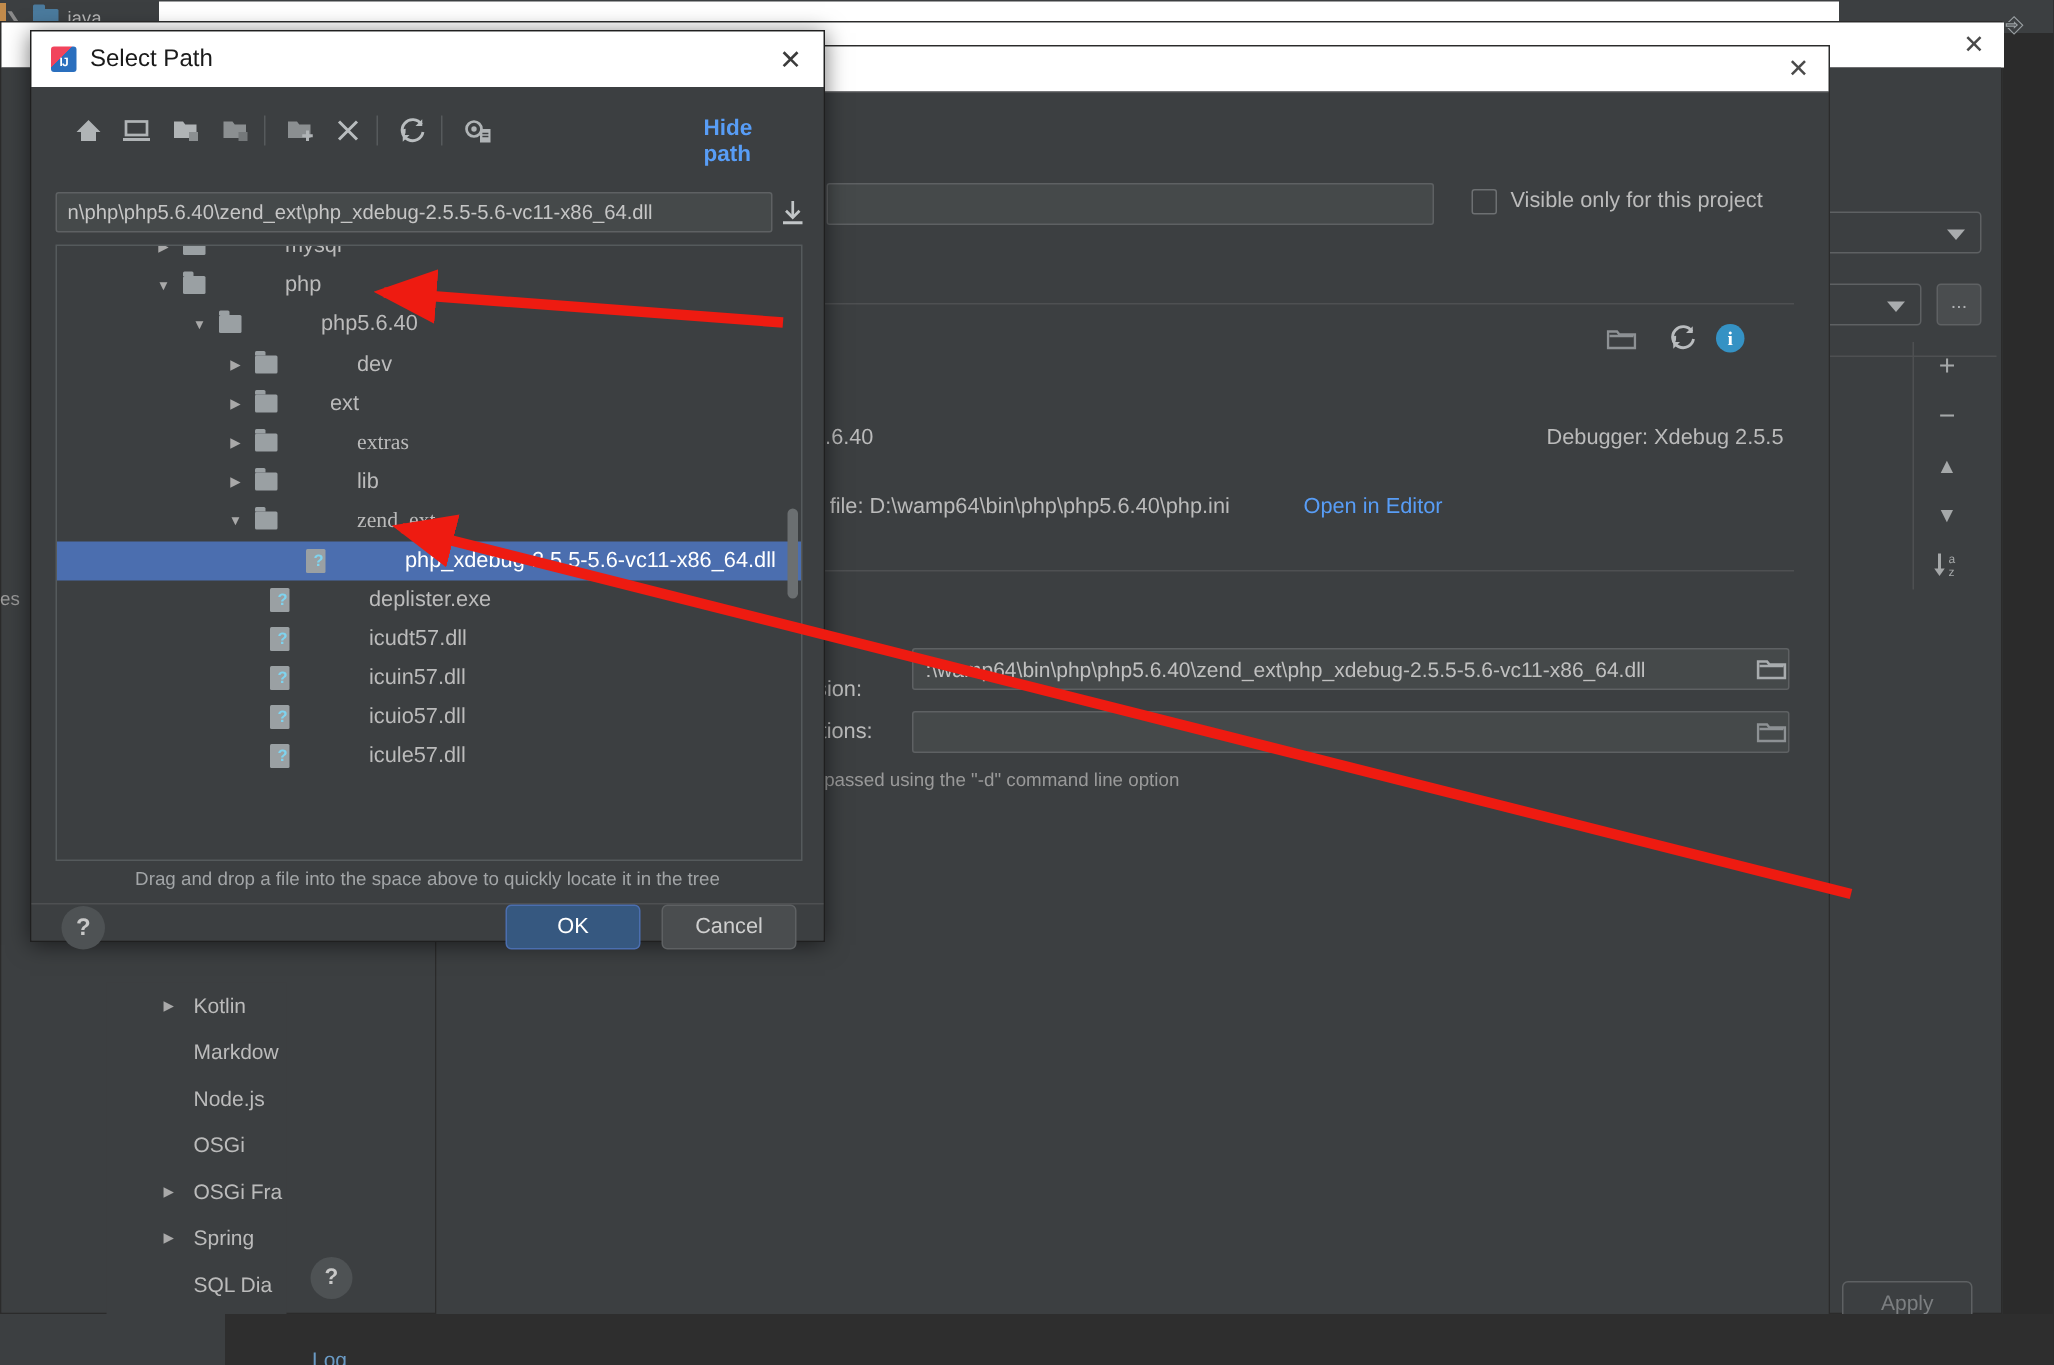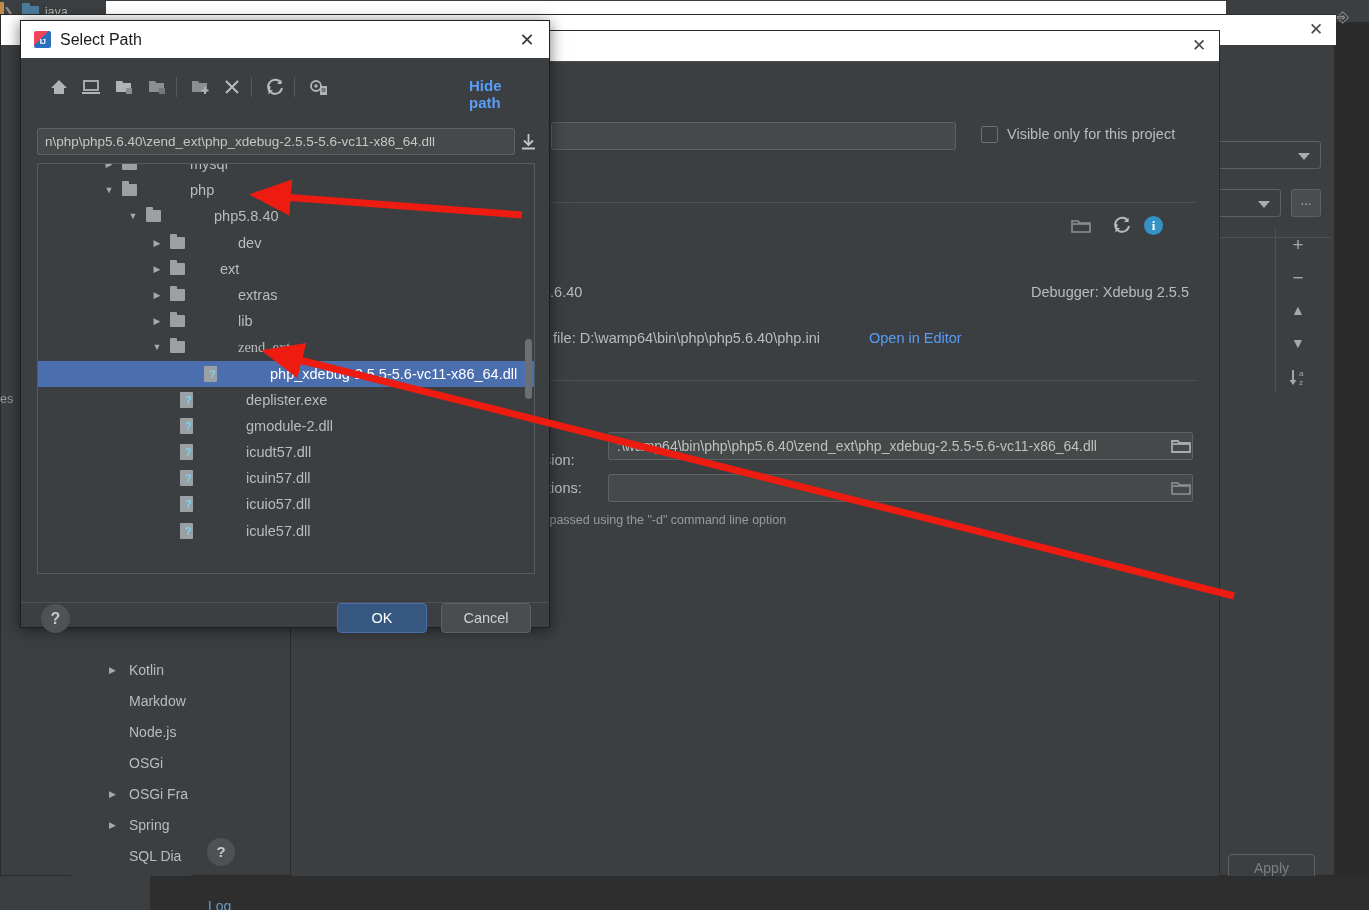--- a/index.html
+++ b/index.html
@@ -660,39 +660,39 @@
 
         <div class="ft-row">
           <span class="tri" style="left:64px;">▼</span>
           <span class="ft-ico-folder" style="left:84px;"></span>
           <span class="lbl" style="left:106px;">php</span>
         </div>
 
         <div class="ft-row">
           <span class="tri" style="left:88px;">▼</span>
           <span class="ft-ico-folder" style="left:108px;"></span>
-          <span class="lbl" style="left:130px;">php5.8.40</span>
+          <span class="lbl" style="left:130px;">php5.6.40</span>
         </div>
 
         <div class="ft-row">
           <span class="tri" style="left:112px;">▶</span>
           <span class="ft-ico-folder" style="left:132px;"></span>
           <span class="lbl" style="left:154px;">dev</span>
         </div>
 
         <div class="ft-row">
           <span class="tri" style="left:112px;">▶</span>
           <span class="ft-ico-folder" style="left:132px;"></span>
           <span class="lbl" style="left:136px;">ext</span>
         </div>
 
         <div class="ft-row">
           <span class="tri" style="left:112px;">▶</span>
           <span class="ft-ico-folder" style="left:132px;"></span>
-          <span class="lbl" style="left:154px;">extras</span>
+          <span class="lbl" style="left:154px;font-family:Liberation Serif, serif;">extras</span>
         </div>
 
         <div class="ft-row">
           <span class="tri" style="left:112px;">▶</span>
           <span class="ft-ico-folder" style="left:132px;"></span>
           <span class="lbl" style="left:154px;">lib</span>
         </div>
 
         <div class="ft-row">
           <span class="tri" style="left:112px;">▼</span>
@@ -704,42 +704,39 @@
           <span class="ft-ico-file" style="left:166px;"></span>
           <span class="lbl" style="left:186px;">php_xdebug-2.5.5-5.6-vc11-x86_64.dll</span>
         </div>
 
         <div class="ft-row">
           <span class="ft-ico-file" style="left:142px;"></span>
           <span class="lbl" style="left:162px;">deplister.exe</span>
         </div>
         <div class="ft-row">
           <span class="ft-ico-file" style="left:142px;"></span>
-          <span class="lbl" style="left:162px;">gmodule-2.dll</span>
-        </div>
-        <div class="ft-row">
-          <span class="ft-ico-file" style="left:142px;"></span>
           <span class="lbl" style="left:162px;">icudt57.dll</span>
         </div>
         <div class="ft-row">
           <span class="ft-ico-file" style="left:142px;"></span>
           <span class="lbl" style="left:162px;">icuin57.dll</span>
         </div>
         <div class="ft-row">
           <span class="ft-ico-file" style="left:142px;"></span>
           <span class="lbl" style="left:162px;">icuio57.dll</span>
         </div>
         <div class="ft-row">
           <span class="ft-ico-file" style="left:142px;"></span>
           <span class="lbl" style="left:162px;">icule57.dll</span>
         </div>
 
         <div id="sp-tree-scrollbar"></div>
       </div>
 
+      <div id="sp-hint">Drag and drop a file into the space above to quickly locate it in the tree</div>
       <div id="sp-bottom-sep"></div>
       <div id="sp-help-btn">?</div>
       <div class="btn primary" id="sp-ok">OK</div>
       <div class="btn" id="sp-cancel">Cancel</div>
     </div>
   </div>
 
   <svg id="arrows">
     <defs>
       <marker id="redhead" markerWidth="6" markerHeight="6" refX="5" refY="3" orient="auto" markerUnits="strokeWidth">

